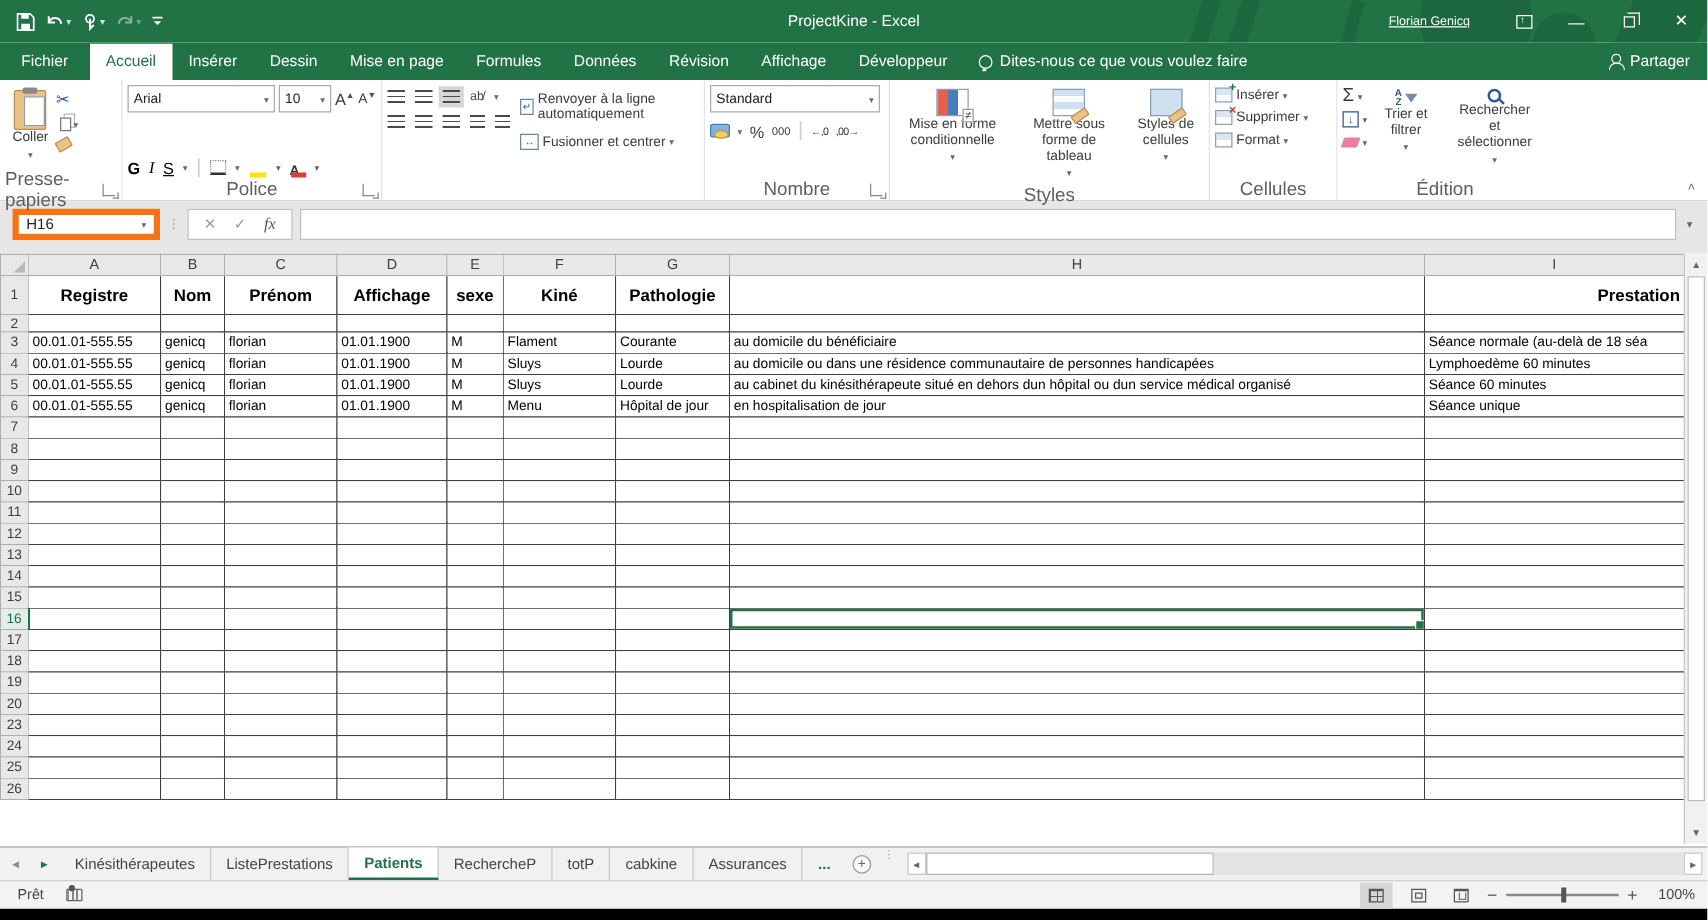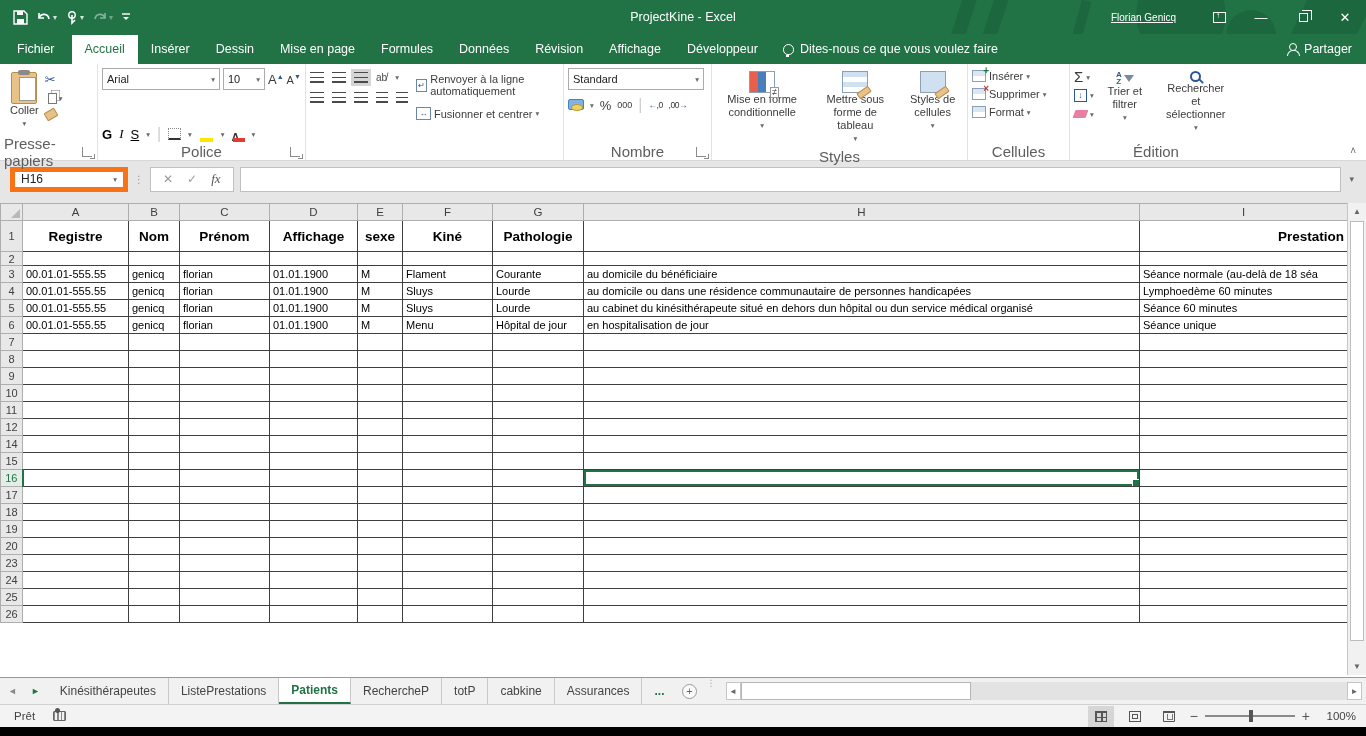--- a/index.html
+++ b/index.html
@@ -613,20 +613,32 @@
           <td></td>
           <td></td>
           <td></td>
           <td></td>
           <td></td>
           <td></td>
           <td></td>
           <td></td>
         </tr>
         <tr>
+          <td class="rowhdr">13</td>
+          <td></td>
+          <td></td>
+          <td></td>
+          <td></td>
+          <td></td>
+          <td></td>
+          <td></td>
+          <td></td>
+          <td></td>
+        </tr>
+        <tr>
           <td class="rowhdr">14</td>
           <td></td>
           <td></td>
           <td></td>
           <td></td>
           <td></td>
           <td></td>
           <td></td>
           <td></td>
           <td></td>

